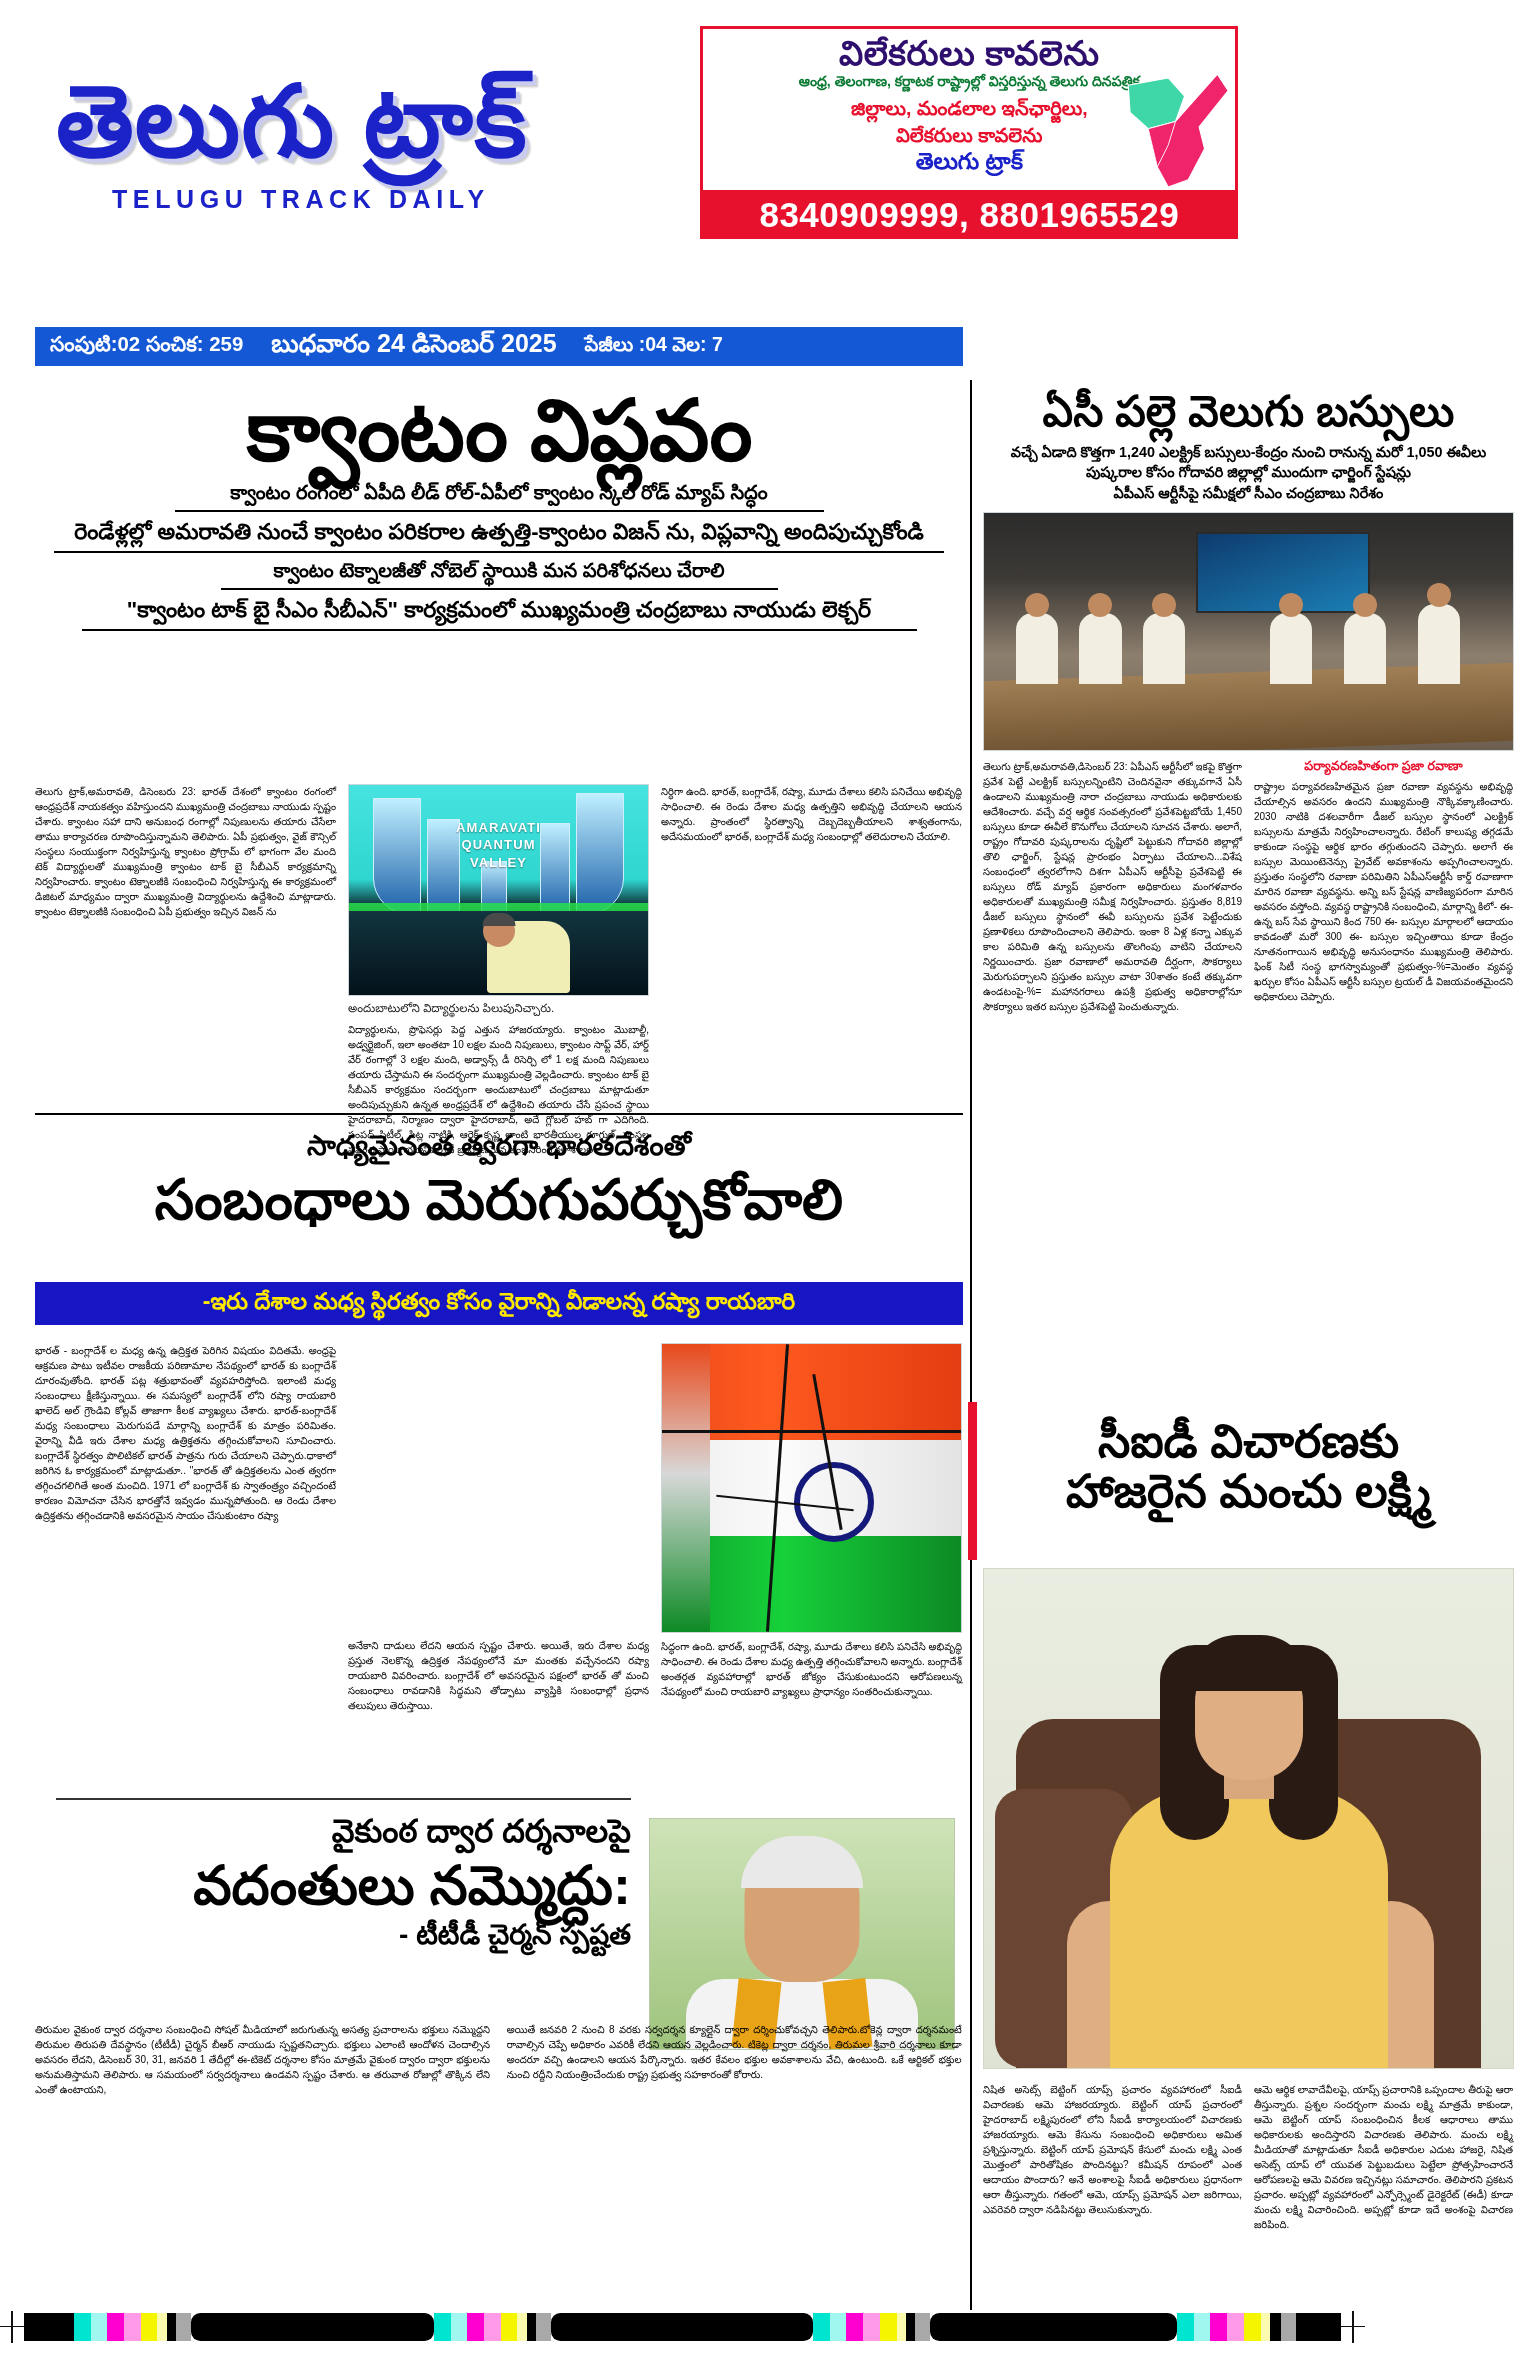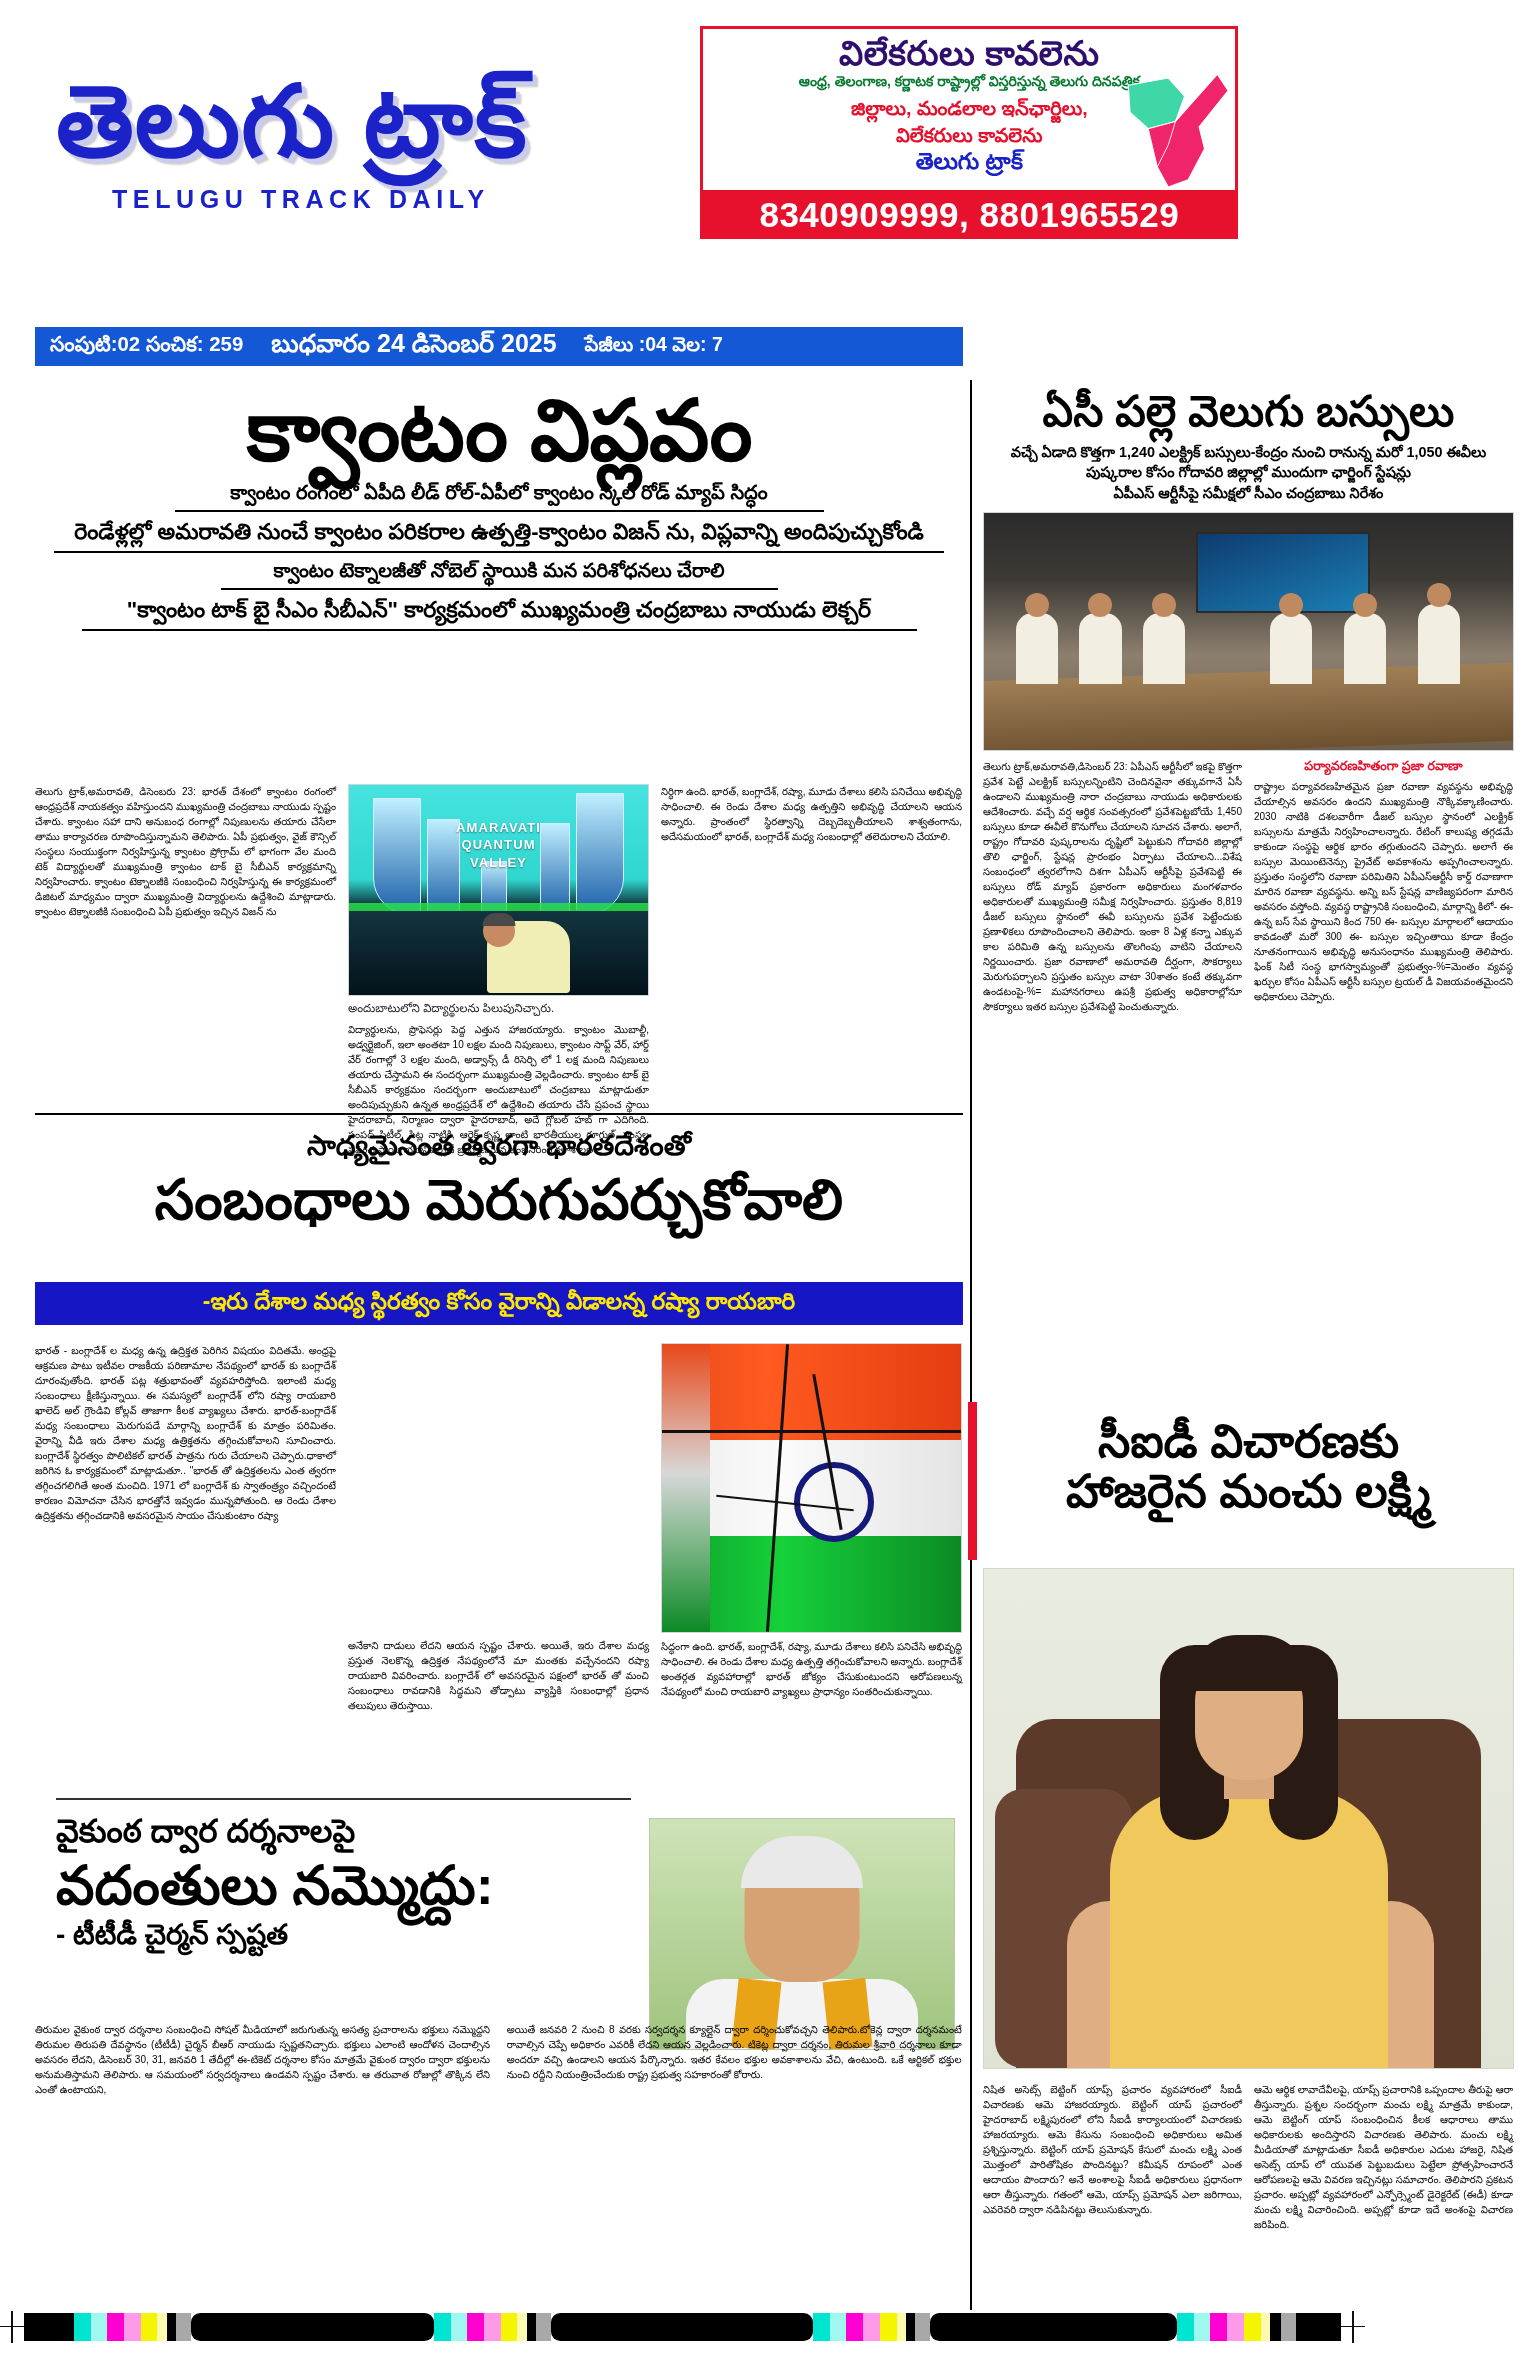--- a/index.html
+++ b/index.html
@@ -114,21 +114,21 @@
   .mid-head { position:absolute; left:35px; top:1130px; width:928px; text-align:center;}
   .mid-kicker { font-size:28px; font-weight:700; color:#000; }
   .mid-main { font-size:56px; font-weight:700; color:#000; line-height:1.05; margin-top:1.9px;}
   .blue-banner {
     position:absolute; left:35px; top:1282px; width:928px; height:43px;
     background:#1616c4; color:#ffe800; font-size:23px; font-weight:700;
     display:flex; align-items:center; justify-content:center;
   }
 
   
-  .ttd-head { position:absolute; left:56px; top:1813px; width:575px; text-align:left;}
+  .ttd-head { position:absolute; left:56px; top:1813px; width:575px; text-align:right;}
   .ttd-k { font-size:32px; font-weight:700; color:#000;}
   .ttd-m { font-size:54px; font-weight:700; color:#000; line-height:1.04;}
   .ttd-b { font-size:28px; font-weight:700; color:#000; margin-top:5.6px;}
 
   .ttd-photo { position:absolute; left:649px; top:1818px; width:306px; height:232px;
     background:linear-gradient(180deg,#cfe3b8,#9fc47d); overflow:hidden; border:0.9px solid #b9c9a9;}
   .ttd-photo .face { position:absolute; left:50%; transform:translateX(-50%); top:24px; width:115px; height:139px; background:#d6a173; border-radius:54px 54px 45px 45px;}
   .ttd-photo .hair { position:absolute; left:50%; transform:translateX(-50%); top:16.7px; width:122px; height:52px; background:#e9e9e9; border-radius:61px 61px 0 0;}
   .ttd-photo .shirt { position:absolute; left:50%; transform:translateX(-50%); bottom:0; width:232px; height:70px; background:#f3f3f3; border-radius:37px 37px 0 0;}
   .ttd-photo .scarf-l { position:absolute; left:28%; bottom:0; width:43px; height:69px; background:#e8a317; transform:rotate(6deg);}

